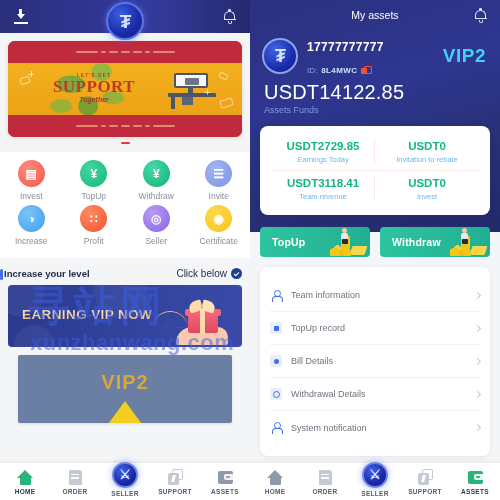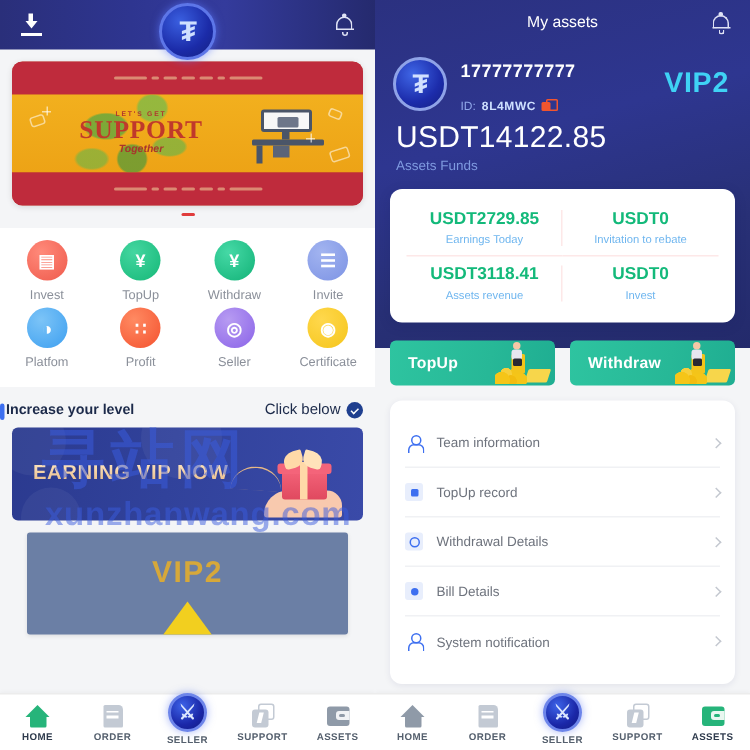--- a/index.html
+++ b/index.html
@@ -346,21 +346,21 @@
         <div class="gitem">
           <div class="gicon invite">
               <span>☰</span>
             </div>
           <div class="glabel">Invite</div>
         </div>
         <div class="gitem">
           <div class="gicon platform">
               <span>◑</span>
             </div>
-          <div class="glabel">Platfom</div>
+          <div class="glabel">Increase</div>
         </div>
         <div class="gitem">
           <div class="gicon profit">
               <span>∷</span>
             </div>
           <div class="glabel">Profit</div>
         </div>
         <div class="gitem">
           <div class="gicon seller">
               <span>◎</span>
@@ -489,21 +489,21 @@
         <div class="stat brd-r">
           <div class="v">USDT2729.85</div>
           <div class="l">Earnings Today</div>
         </div>
         <div class="stat">
           <div class="v">USDT0</div>
           <div class="l">Invitation to rebate</div>
         </div>
         <div class="stat brd-r row2">
           <div class="v">USDT3118.41</div>
-          <div class="l">Assets revenue</div>
+          <div class="l">Team revenue</div>
         </div>
         <div class="stat row2">
           <div class="v">USDT0</div>
           <div class="l">Invest</div>
         </div>
       </div>
     </div>
 
     <div class="action-row">
       <div class="act-btn">
@@ -541,34 +541,34 @@
         <span class="chev"></span>
       </div>
       <div class="menu-item">
         <span class="mi-ico sq">
             <i class="dot"></i>
           </span>
         <span class="mi-label">TopUp record</span>
         <span class="chev"></span>
       </div>
       <div class="menu-item">
+        <span class="mi-ico">
+            <i class="dot"></i>
+          </span>
+        <span class="mi-label">Bill Details</span>
+        <span class="chev"></span>
+      </div>
+      <div class="menu-item">
         <span class="mi-ico ring">
             <i class="dot"></i>
           </span>
         <span class="mi-label">Withdrawal Details</span>
         <span class="chev"></span>
       </div>
       <div class="menu-item">
-        <span class="mi-ico">
-            <i class="dot"></i>
-          </span>
-        <span class="mi-label">Bill Details</span>
-        <span class="chev"></span>
-      </div>
-      <div class="menu-item">
         <span class="mi-ico pers"></span>
         <span class="mi-label">System notification</span>
         <span class="chev"></span>
       </div>
     </div>
 
     <div class="tabbar">
       <div class="tab">
         <div class="ti ti-home dim">
             <span class="roof"></span>

